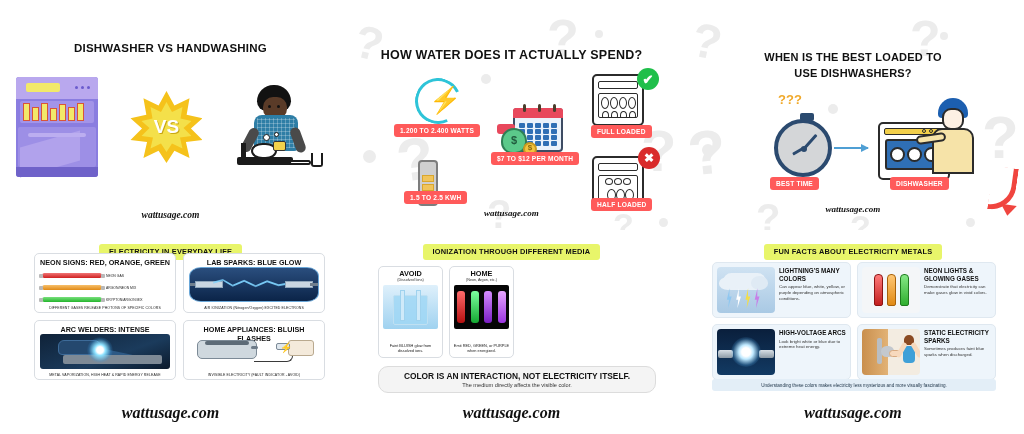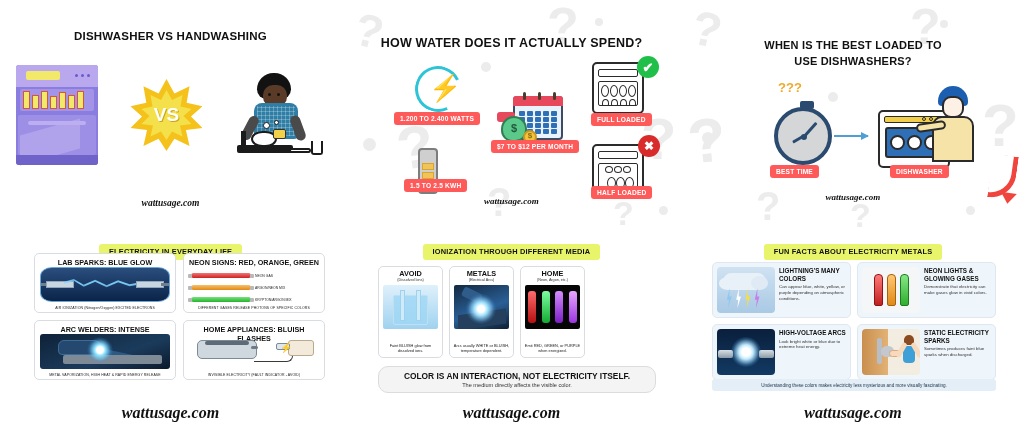--- a/index.html
+++ b/index.html
@@ -8,21 +8,21 @@
     background: #ffffff;
     font-family: "Liberation Sans", sans-serif;
     overflow: hidden;
   }
   .sheet { position: relative; width: 1024px; height: 434px; background:#fff; }
 
   
   .panel { position: absolute; overflow: hidden; background:#fff; }
 
   
-  .p-top { top: 0; height: 230px; }
+  .p-top { top: 12px; height: 230px; }
   .p1 { left: 0;   width: 341px; }
   .p2 { left: 341px; width: 341px; }
   .p3 { left: 682px; width: 342px; }
 
   
   .p-bot { top: 230px; height: 204px; }
   .p4 { left: 0;   width: 341px; }
   .p5 { left: 341px; width: 341px; }
   .p6 { left: 682px; width: 342px; }
 
@@ -481,53 +481,53 @@
   </div>
 
   <div class="panel p-bot p4">
     <div class="hwrap">
       <span class="hbadge">ELECTRICITY IN EVERYDAY LIFE</span>
     </div>
   </div>
 
   <div class="g4">
     <div class="card">
-      <div class="cardttl">LAB SPARKS: BLUE GLOW</div>
-      <div class="art">
-        <div class="tube">
-            <span class="pin l"></span>
-            <span class="elec l"></span>
-            <span class="glow"></span>
-            <span class="elec r"></span>
-            <span class="pin r"></span>
-          </div>
-      </div>
-      <div class="cap">AIR IONIZATION (Nitrogen/Oxygen) EXCITED ELECTRONS</div>
-    </div>
-
-    <div class="card">
       <div class="cardttl">NEON SIGNS: RED, ORANGE, GREEN</div>
       <div class="art">
         <div class="neonrow" style="top:6px;">
           <span class="neontube" style="background:linear-gradient(180deg,#f07575,#cf2020);"></span>
           <span class="neonlbl">NEON GAS</span>
         </div>
         <div class="neonrow" style="top:18px;">
           <span class="neontube" style="background:linear-gradient(180deg,#f7bf6a,#e08a16);"></span>
           <span class="neonlbl">ARGON/NEON MIX</span>
         </div>
         <div class="neonrow" style="top:30px;">
           <span class="neontube" style="background:linear-gradient(180deg,#79e07c,#24b52d);"></span>
           <span class="neonlbl">KRYPTON/ARGON MIX</span>
         </div>
       </div>
       <div class="cap">DIFFERENT GASES RELEASE PHOTONS OF SPECIFIC COLORS</div>
     </div>
 
     <div class="card">
+      <div class="cardttl">LAB SPARKS: BLUE GLOW</div>
+      <div class="art">
+        <div class="tube">
+            <span class="pin l"></span>
+            <span class="elec l"></span>
+            <span class="glow"></span>
+            <span class="elec r"></span>
+            <span class="pin r"></span>
+          </div>
+      </div>
+      <div class="cap">AIR IONIZATION (Nitrogen/Oxygen) EXCITED ELECTRONS</div>
+    </div>
+
+    <div class="card">
       <div class="cardttl">ARC WELDERS: INTENSE WHITE/BLUE</div>
       <div class="art">
         <div class="welder">
             <span class="hood"></span>
             <span class="arm"></span>
             <span class="bar"></span>
             <span class="spark"></span>
           </div>
       </div>
       <div class="cap">METAL VAPORIZATION, HIGH HEAT &amp; RAPID ENERGY RELEASE</div>
@@ -563,30 +563,20 @@
       <div class="cardttl">AVOID</div>
       <div class="sub">(Dissolved Ions)</div>
       <div class="thumb th-water">
         <span class="tank"></span>
           <span class="el l"></span>
           <span class="el r"></span>
       </div>
       <div class="cap">Faint BLUISH glow from dissolved ions.</div>
     </div>
 
-    <div class="card">
-      <div class="cardttl">METALS</div>
-      <div class="sub">(Electrical Arcs)</div>
-      <div class="thumb th-metal">
-        <span class="plate"></span>
-          <span class="torch"></span>
-          <span class="flash"></span>
-      </div>
-      <div class="cap">Arcs usually WHITE or BLUISH, temperature dependent.</div>
-    </div>
 
     <div class="card">
       <div class="cardttl">HOME</div>
       <div class="sub">(Neon, Argon, etc.)</div>
       <div class="thumb th-gas">
         <i style="background:linear-gradient(180deg,#ff6b6b,#b51010)"></i>
         <i style="background:linear-gradient(180deg,#7cffa0,#14a832)"></i>
         <i style="background:linear-gradient(180deg,#d58cff,#7a1ec4)"></i>
         <i style="background:linear-gradient(180deg,#e7a6ff,#9b35e0)"></i>
       </div>

